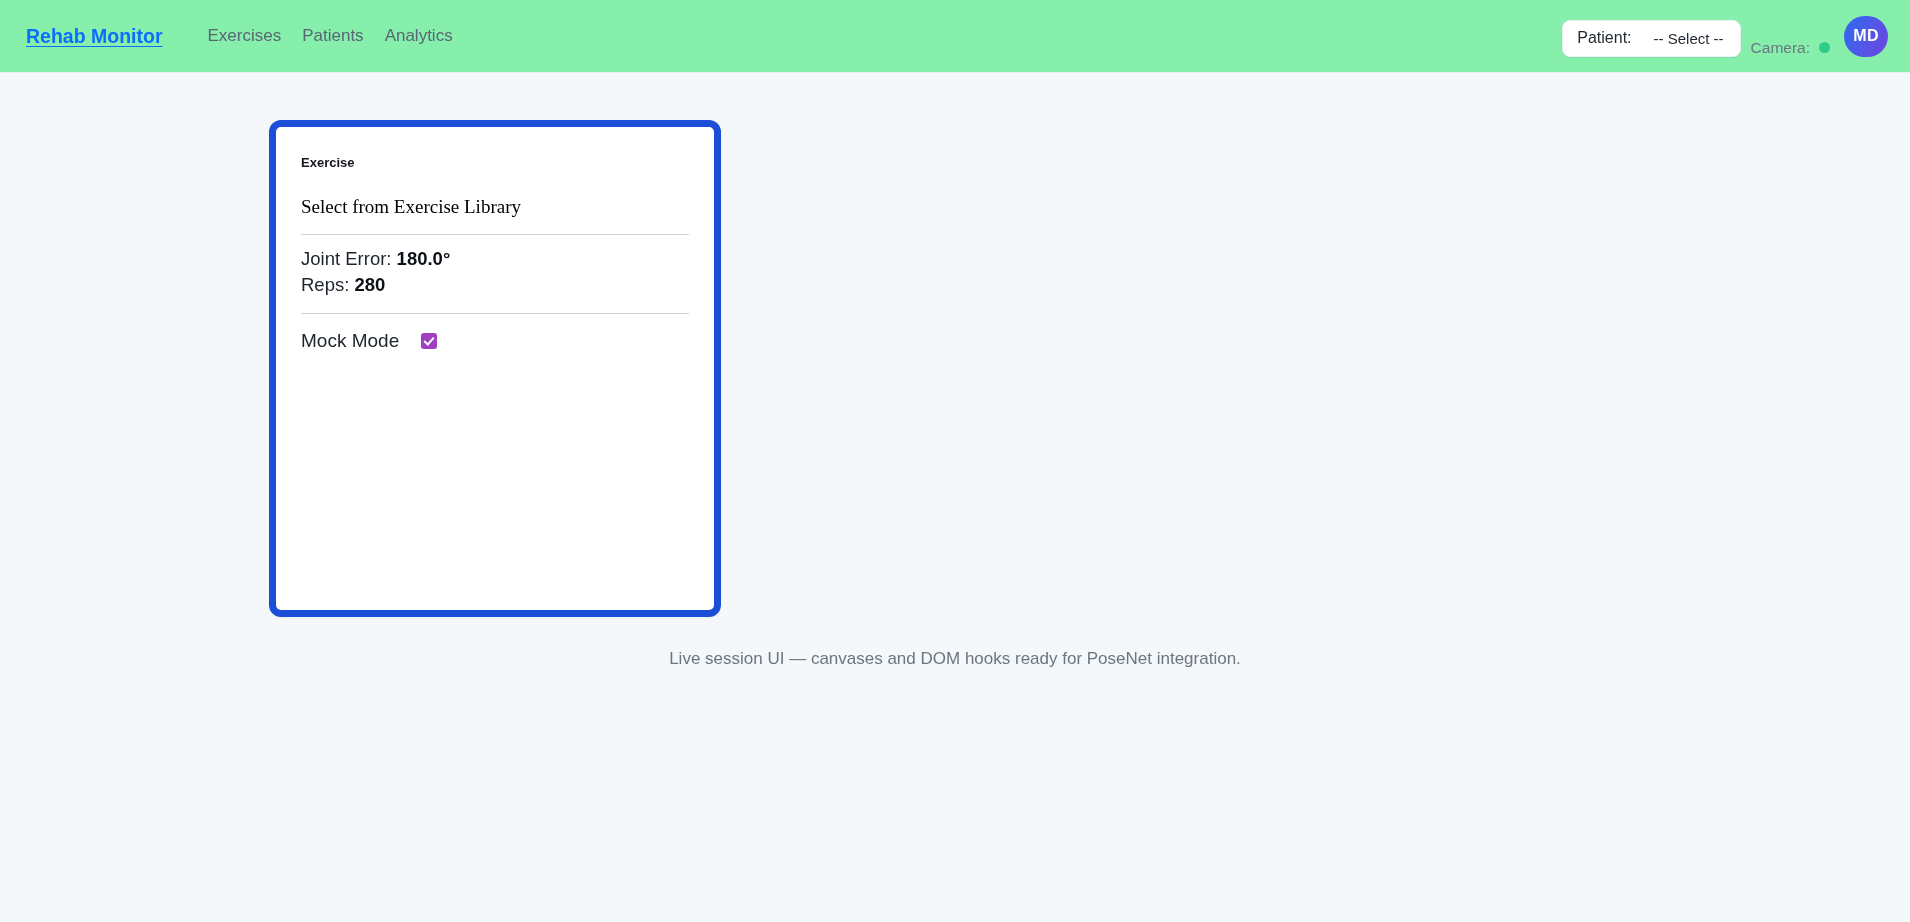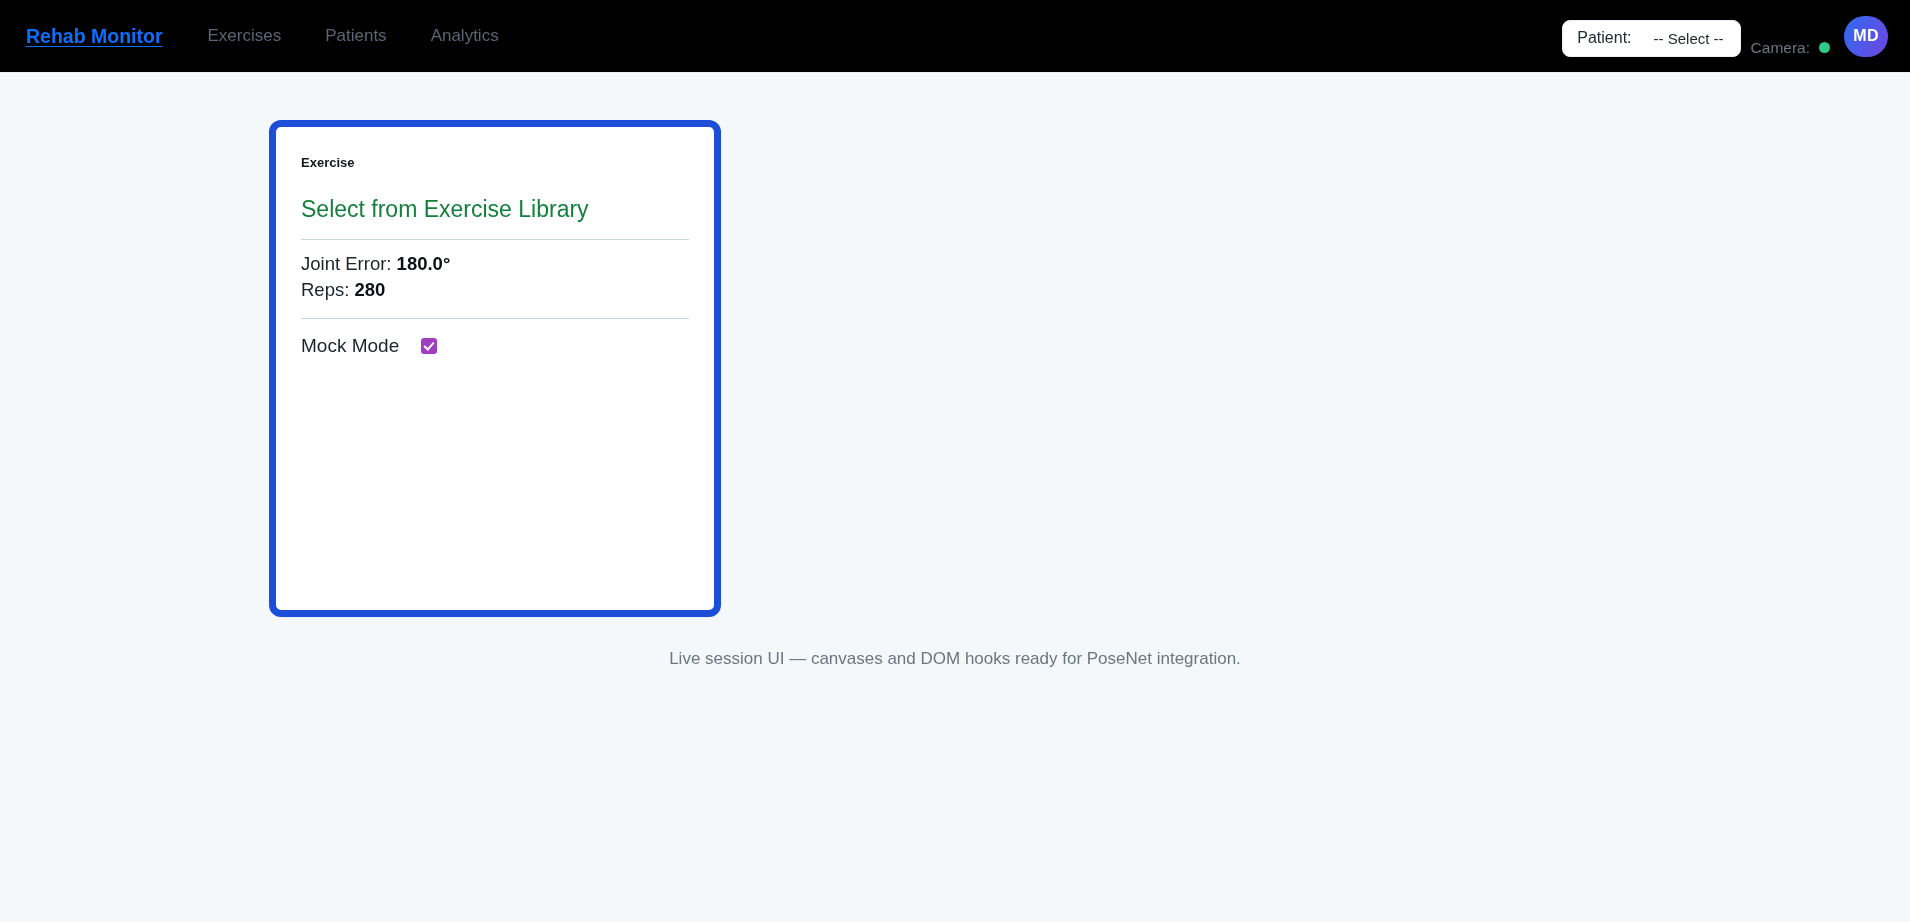--- a/index.html
+++ b/index.html
@@ -7,38 +7,38 @@
     margin: 0; padding: 0;
     width: 1910px; height: 922px;
     background: #f5f8fb;
     font-family: "Liberation Sans", sans-serif;
     overflow: hidden;
   }
 
   
   .navbar {
     height: 73px;
-    background: #000000;
+    background: #86efac;
     border-bottom: 1px solid #e9edf2;
     display: flex;
     align-items: center;
     padding: 0 22px 0 26px;
     position: relative;
   }
   .brand {
     font-size: 19.5px;
     font-weight: bold;
     color: #0d6efd;
     text-decoration: underline;
     text-underline-offset: 3px;
     margin-right: 45px;
     cursor: pointer;
     white-space: nowrap;
   }
-  .nav-links { display: flex; align-items: center; gap: 44px; }
+  .nav-links { display: flex; align-items: center; gap: 21px; }
   .nav-link {
     font-size: 17px;
     color: #5a6673;
     cursor: pointer;
     white-space: nowrap;
   }
   .nav-right {
     margin-left: auto;
     display: flex;
     align-items: flex-end;
@@ -143,24 +143,25 @@
     height: 497px;
     padding: 28px 25px 0 25px;
   }
   .panel-title {
     font-size: 13px;
     font-weight: bold;
     color: #14181d;
     margin: 0 0 26px 0;
   }
   .exercise-select {
-    font-size: 23px;
-    color: #15803d;
+    font-size: 19px;
+    color: #000000;
     padding-bottom: 16px;
     cursor: pointer;
+    font-family: Liberation Serif, serif;
   }
   .divider { height: 1px; background: #cdd3da; margin: 0 0 11px 0; }
   .metric {
     font-size: 18.5px;
     color: #1d242c;
     line-height: 1.42;
   }
   .metric b { color: #0c1117; }
   .btn-row { display: flex; gap: 10px; margin-top: 5px; }
   .btn {

